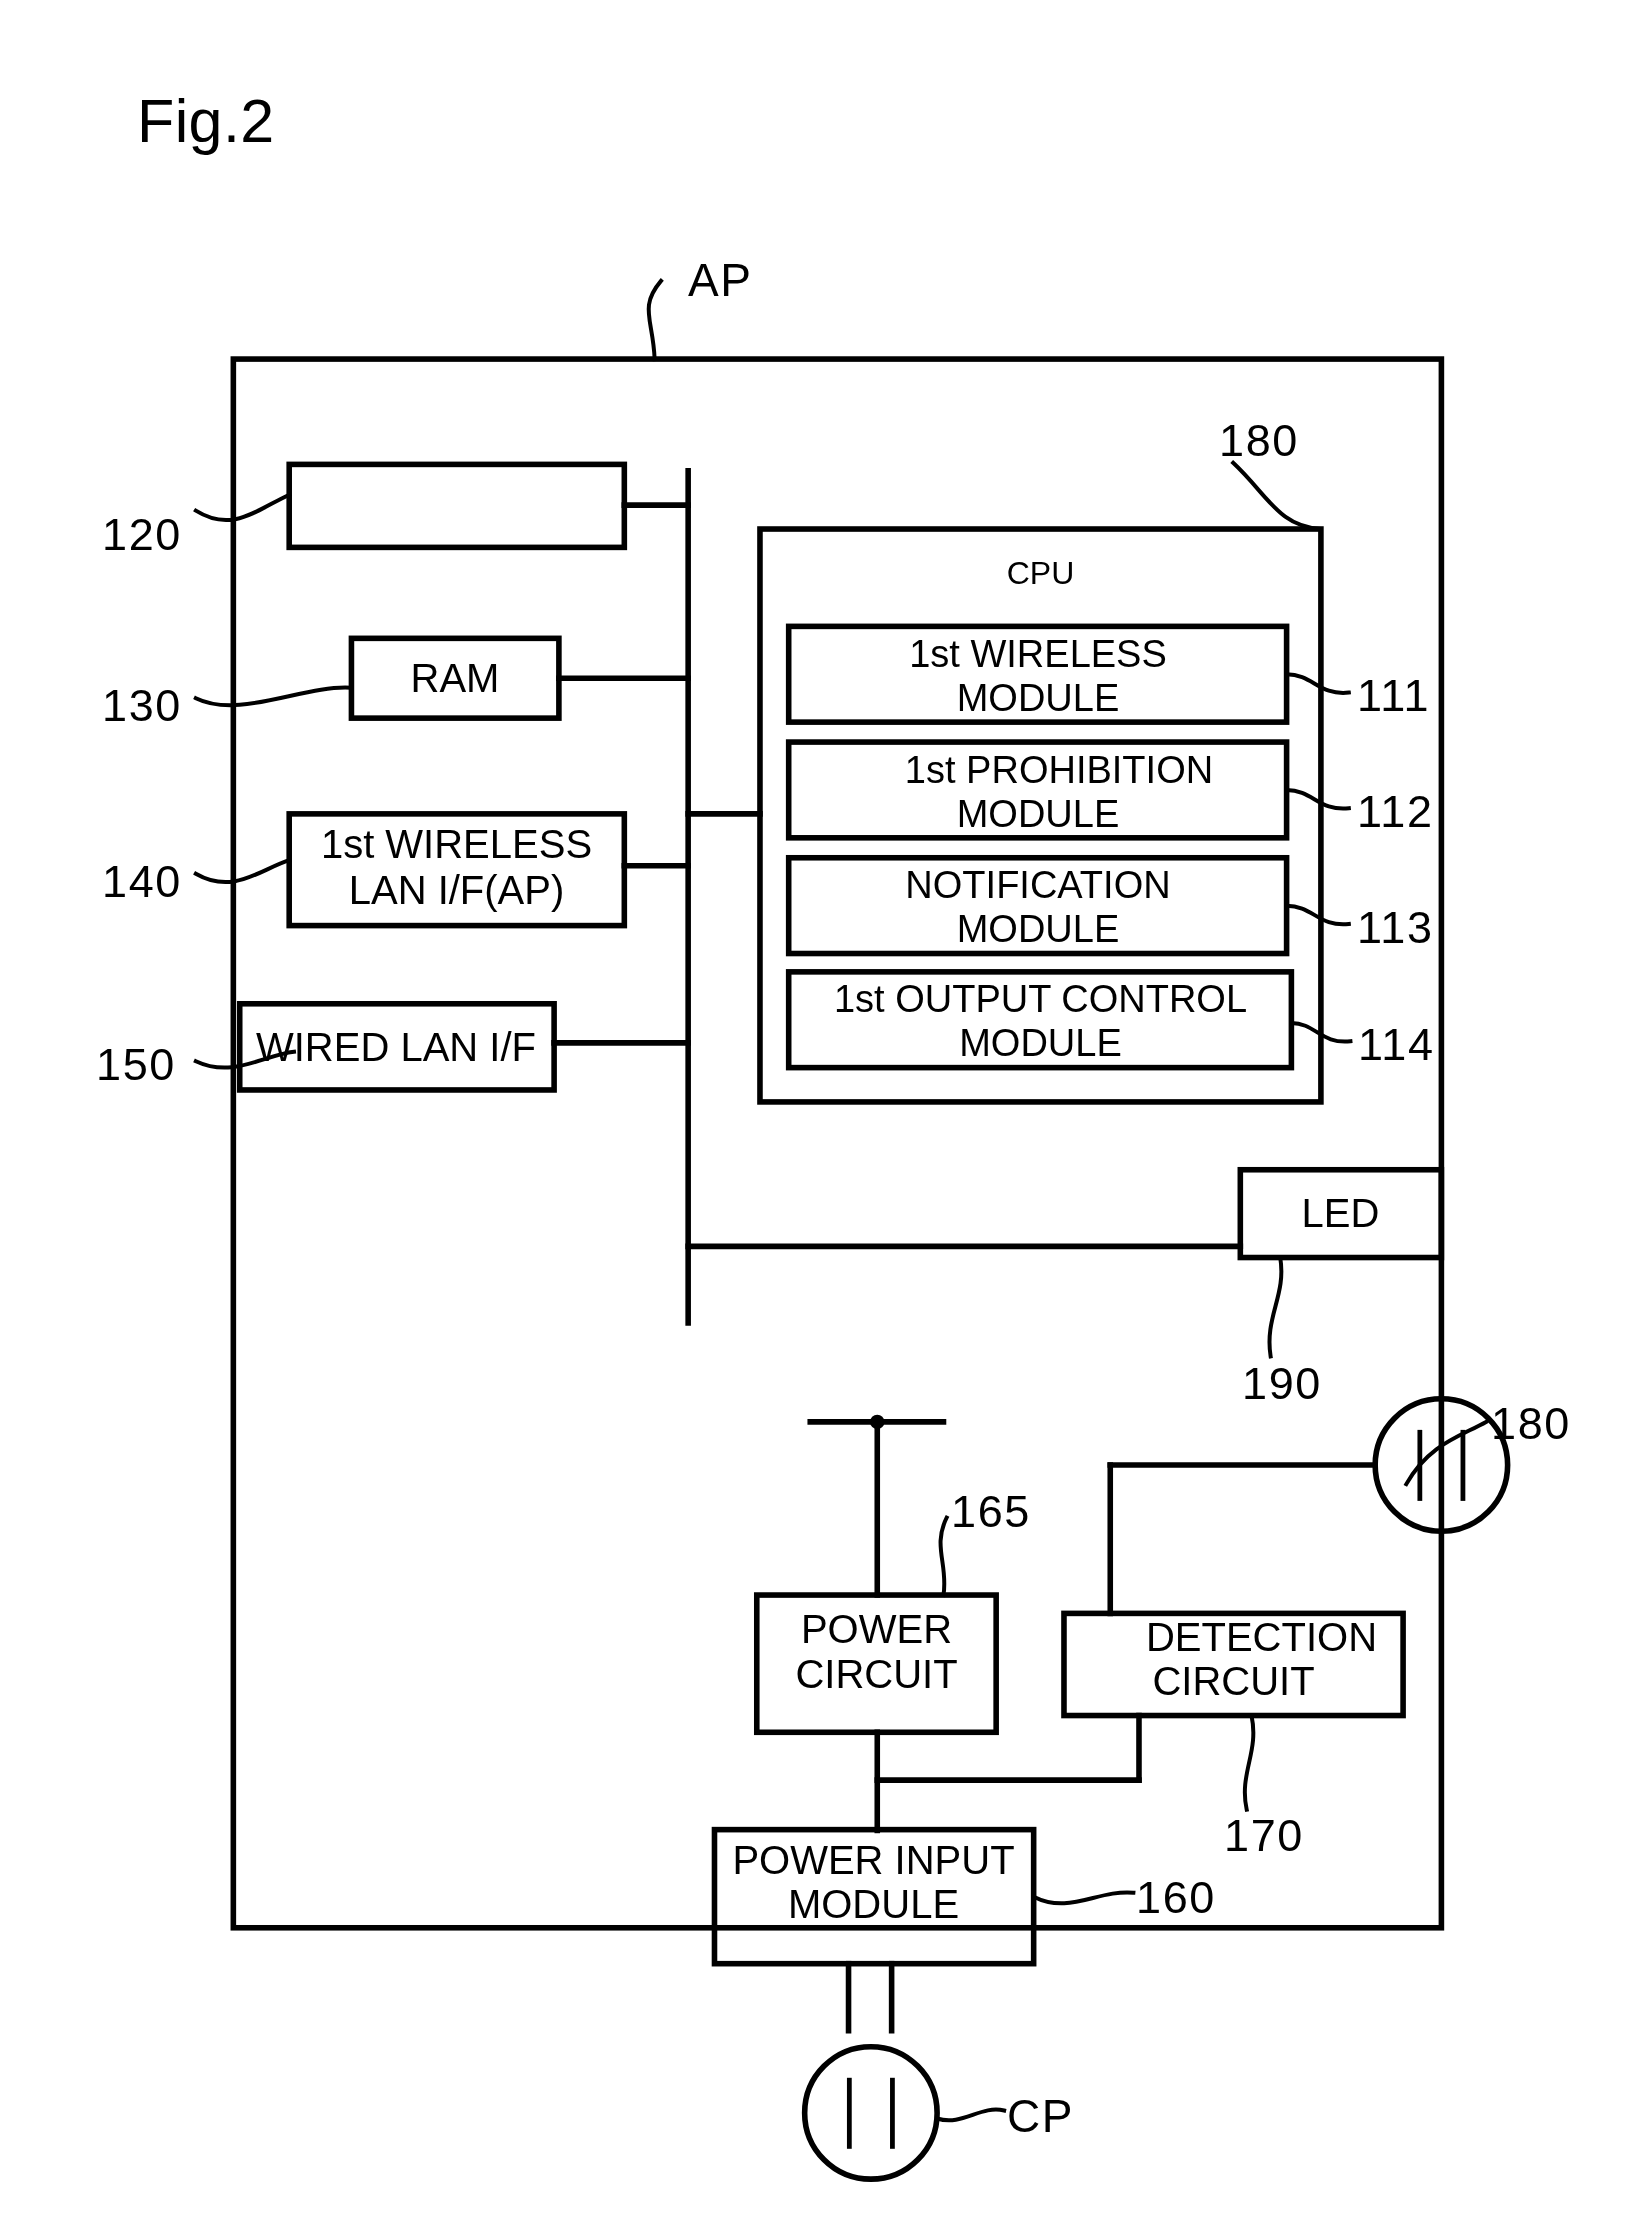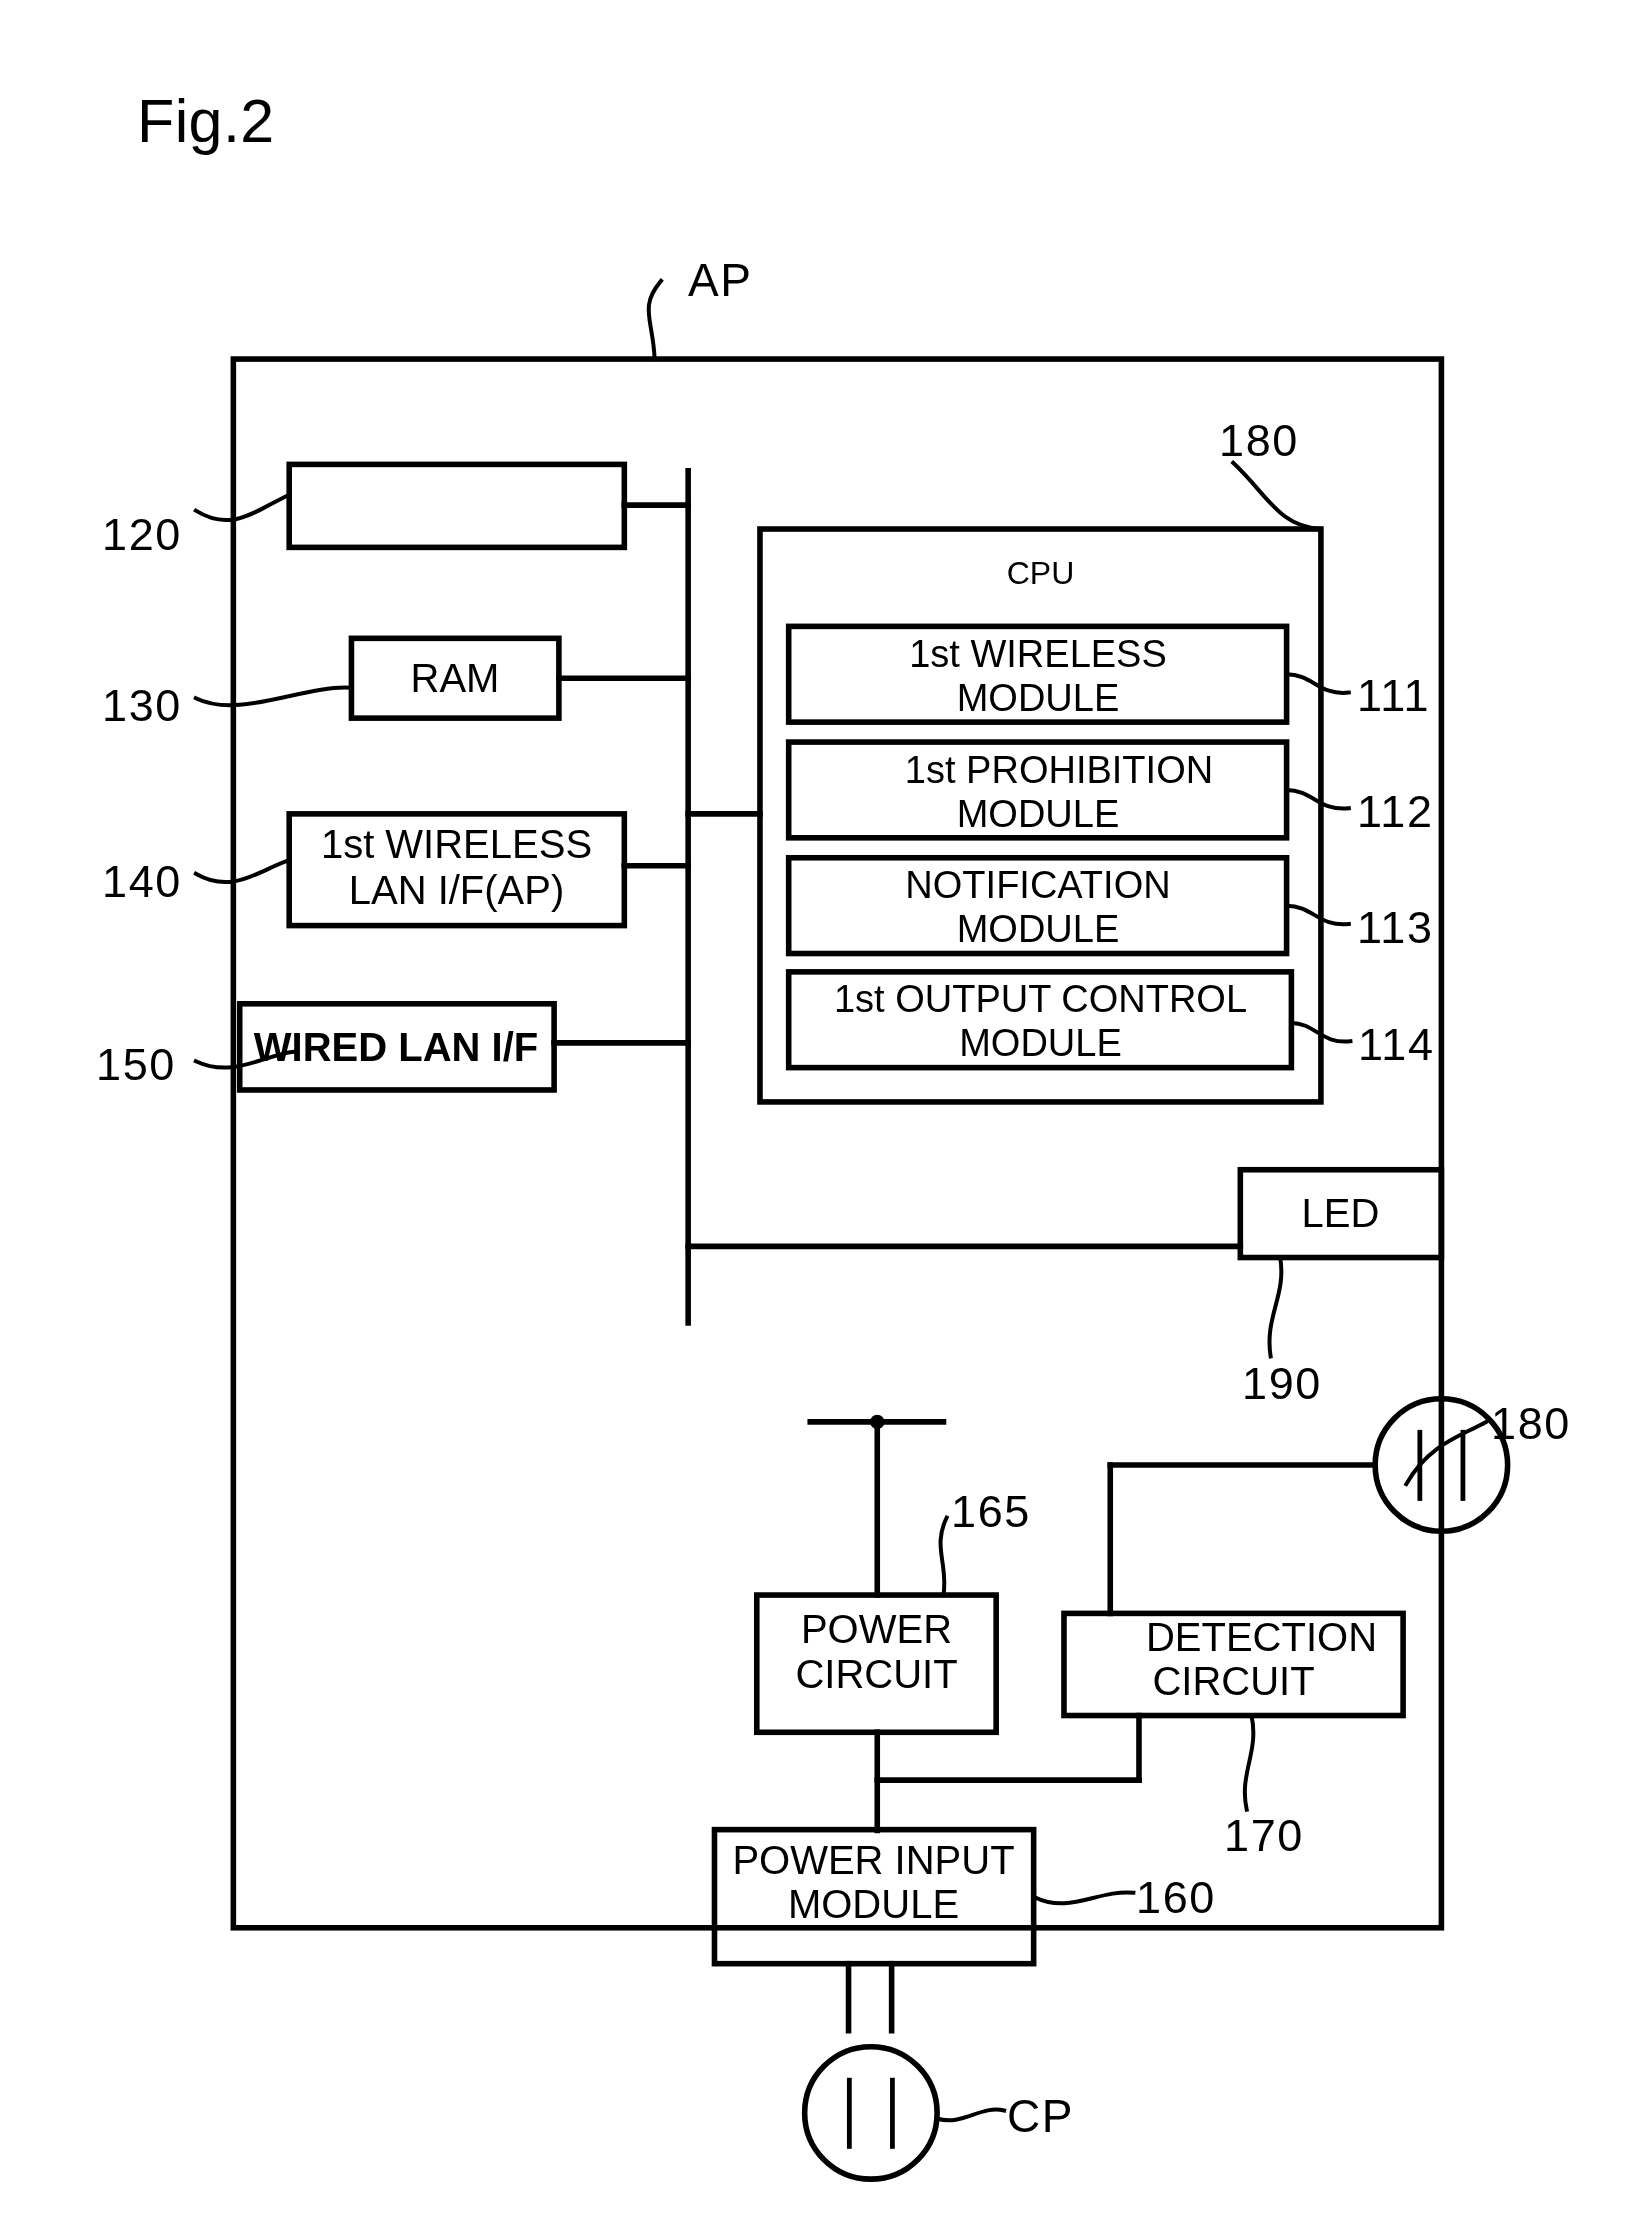--- a/index.html
+++ b/index.html
@@ -153,21 +153,21 @@
   <div class="lbl refnum" style="left:688px; top:254px; font-size:46px;">AP</div>
 
   <div class="refnum" style="left:102px; top:509px;">120</div>
   <div class="refnum" style="left:102px; top:680px;">130</div>
   <div class="refnum" style="left:102px; top:856px;">140</div>
   <div class="refnum" style="left:96px; top:1039px;">150</div>
 
   <div class="lbl boxtext" style="left:351px; top:656px; width:208px;">RAM</div>
   <div class="lbl boxtext" style="left:289px; top:822px; width:335px;">1st WIRELESS</div>
   <div class="lbl boxtext" style="left:289px; top:868px; width:335px;">LAN I/F(AP)</div>
-  <div class="lbl boxtext" style="left:239px; top:1025px; width:314px;font-weight:bold;">WIRED LAN I/F</div>
+  <div class="lbl boxtext" style="left:239px; top:1025px; width:314px;">WIRED LAN I/F</div>
 
   <div class="refnum" style="left:1219px; top:415px;">180</div>
   <div class="lbl cpu-title" style="left:760px; top:555px; width:561px;">CPU</div>
 
   <div class="lbl boxtext-sm" style="left:789px; top:633px; width:498px;">1st WIRELESS</div>
   <div class="lbl boxtext-sm" style="left:789px; top:677px; width:498px;">MODULE</div>
 
   <div class="lbl boxtext-sm" style="left:810px; top:749px; width:498px;">1st PROHIBITION</div>
   <div class="lbl boxtext-sm" style="left:789px; top:793px; width:498px;">MODULE</div>
 

